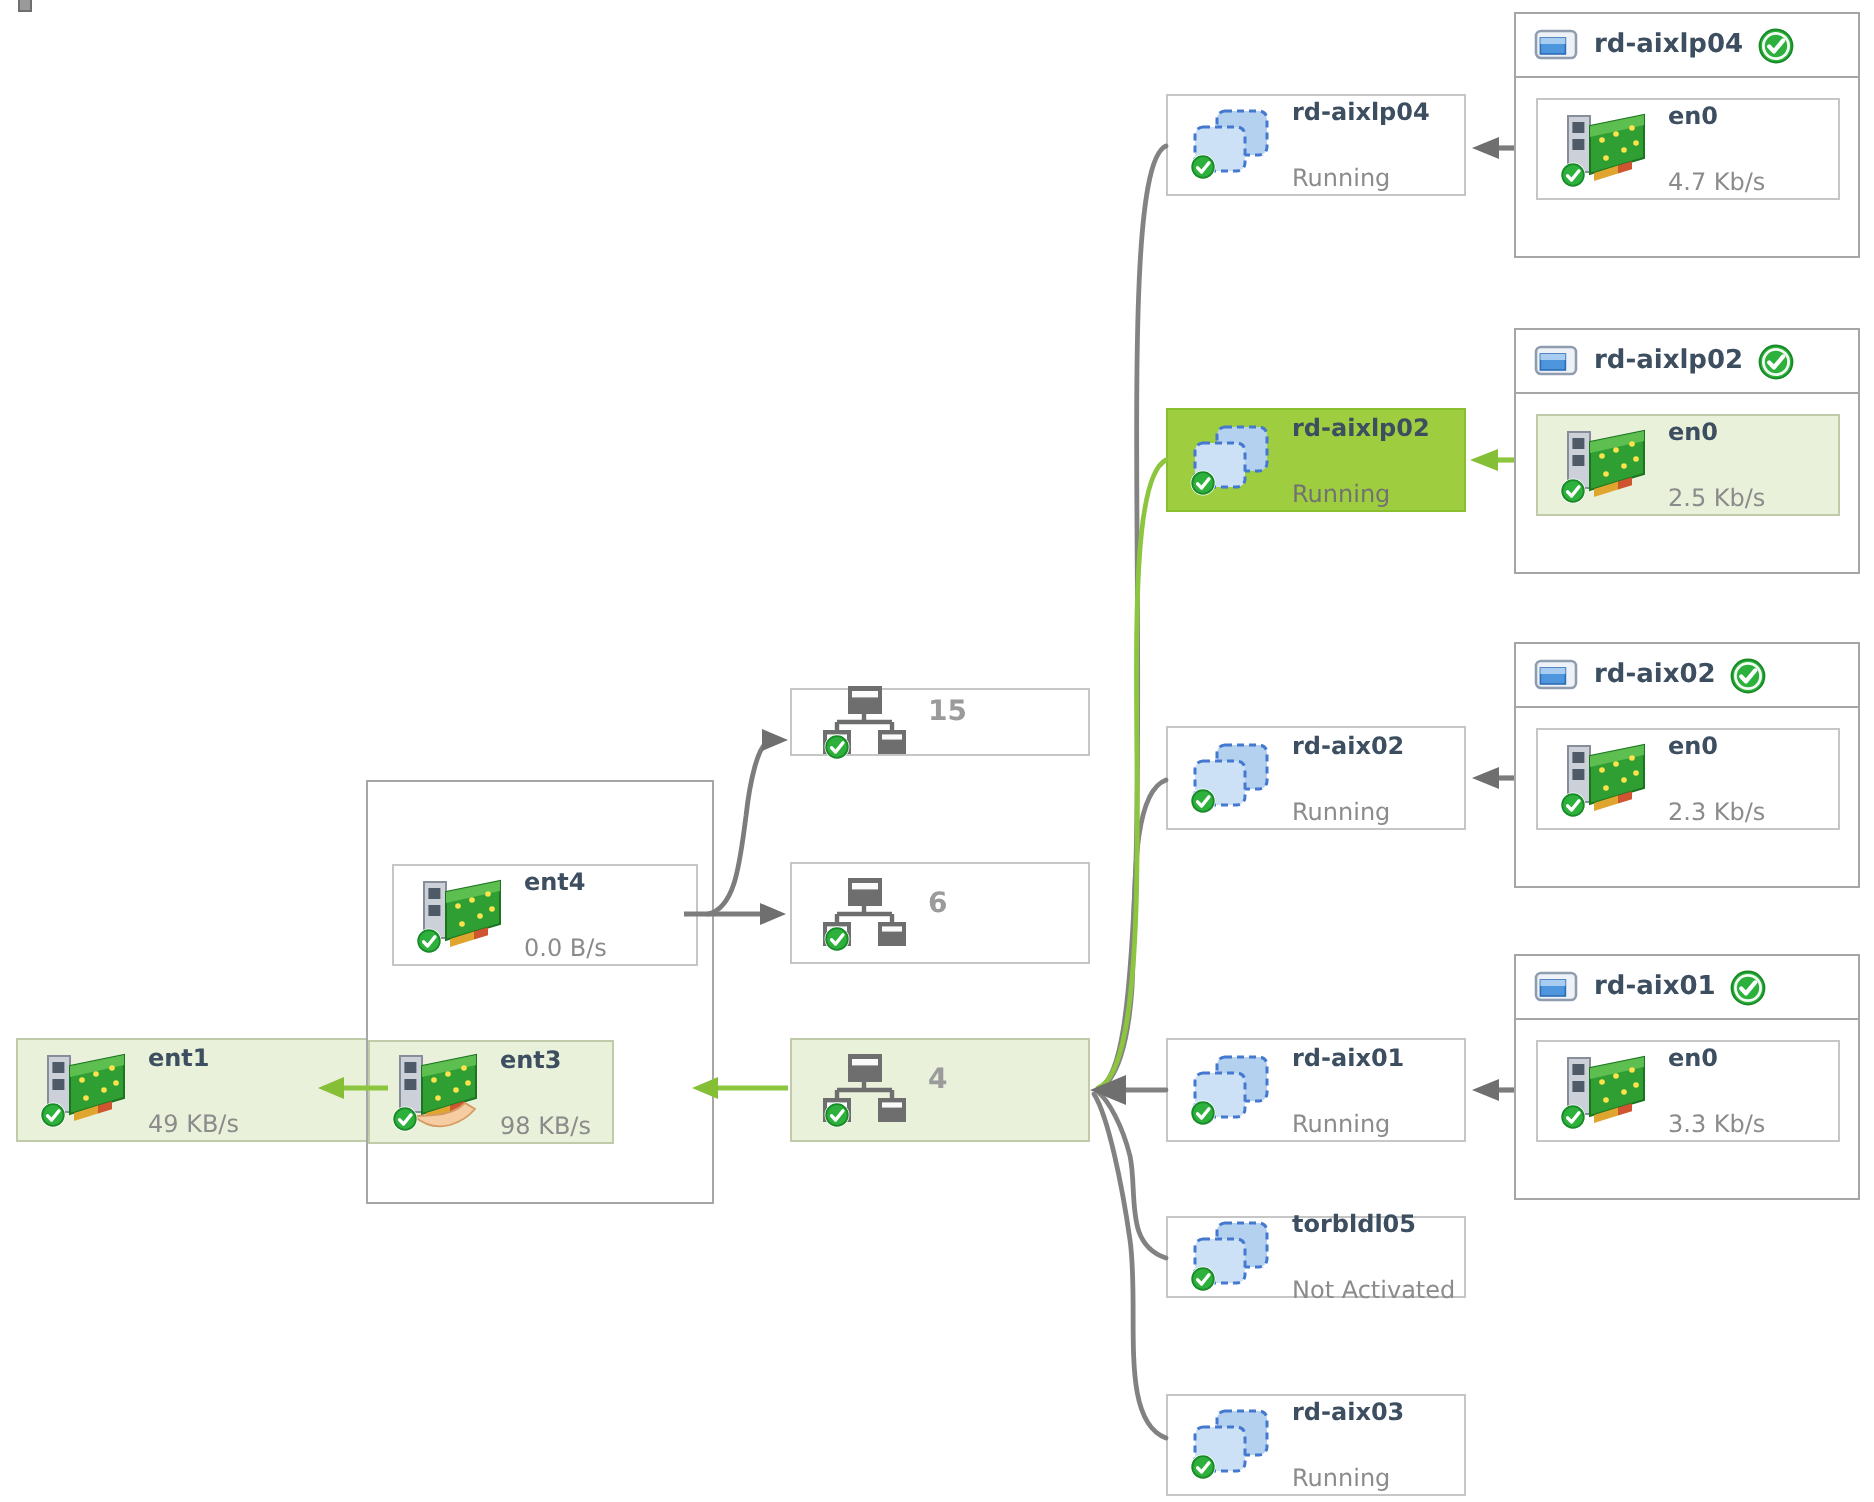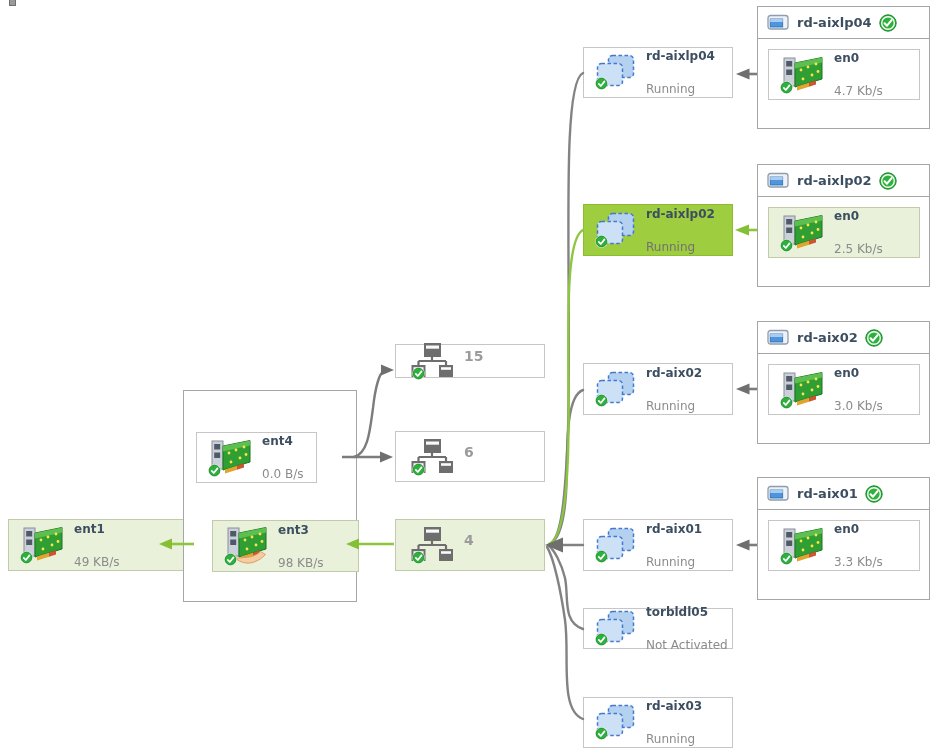--- a/index.html
+++ b/index.html
@@ -56,21 +56,21 @@
           </g>
         </svg>
       </span>
     <div class="txt">
       <div class="lbl">ent1</div>
       <div class="sub">49 KB/s</div>
     </div>
   </div>
 
   <div class="grp" style="left:183px;top:390px;width:174px;height:212px">
-    <div class="box" style="left:12px;top:41px;width:121px;height:51px">
+    <div class="box" style="left:12px;top:41px;width:153px;height:51px">
       <span class="ic">
           <svg width="46" height="40" viewBox="0 0 46 40">
             <rect x="5" y="3" width="11" height="28" fill="#ccd1d9" stroke="#878e99" stroke-width="1"></rect>
             <rect x="7.2" y="6" width="6" height="5.5" fill="#4f5a68"></rect>
             <rect x="7.2" y="14.5" width="6" height="5.5" fill="#4f5a68"></rect>
             <polygon points="16,8 43,2.5 43,24 16,32" fill="#2f9e33" stroke="#1b751f" stroke-width="1"></polygon>
             <polygon points="16,8 43,2.5 43,7.5 16,13.5" fill="#63c253" opacity="0.9"></polygon>
             <g fill="#ffe34d">
               <circle cx="22" cy="15" r="1.4"></circle>
               <circle cx="29" cy="12" r="1.4"></circle>
@@ -86,21 +86,21 @@
               <circle cx="6.5" cy="6.5" r="5.4" fill="#2eb13c" stroke="#188a28" stroke-width="0.9"></circle>
               <path d="M3.8 6.9 L5.8 9 L9.5 4.4" stroke="#fff" stroke-width="1.7" fill="none" stroke-linecap="round" stroke-linejoin="round"></path>
             </g>
           </svg>
         </span>
       <div class="txt">
         <div class="lbl">ent4</div>
         <div class="sub">0.0 B/s</div>
       </div>
     </div>
-    <div class="box hl" style="left:28px;top:129px;width:147px;height:52px">
+    <div class="box hl" style="left:0;top:129px;width:123px;height:52px">
       <span class="ic">
           <svg width="46" height="42" viewBox="0 0 46 42">
             <rect x="5" y="3" width="11" height="28" fill="#ccd1d9" stroke="#878e99" stroke-width="1"></rect>
             <rect x="7.2" y="6" width="6" height="5.5" fill="#4f5a68"></rect>
             <rect x="7.2" y="14.5" width="6" height="5.5" fill="#4f5a68"></rect>
             <polygon points="16,8 43,2.5 43,24 16,32" fill="#2f9e33" stroke="#1b751f" stroke-width="1"></polygon>
             <polygon points="16,8 43,2.5 43,7.5 16,13.5" fill="#63c253" opacity="0.9"></polygon>
             <g fill="#ffe34d">
               <circle cx="22" cy="15" r="1.4"></circle>
               <circle cx="29" cy="12" r="1.4"></circle>
@@ -425,21 +425,21 @@
             <polygon points="30,27.8 37,25.6 37,29.6 30,31.8" fill="#cf5430"></polygon>
             <g transform="translate(1,26)">
               <circle cx="6.5" cy="6.5" r="6.2" fill="#fff"></circle>
               <circle cx="6.5" cy="6.5" r="5.4" fill="#2eb13c" stroke="#188a28" stroke-width="0.9"></circle>
               <path d="M3.8 6.9 L5.8 9 L9.5 4.4" stroke="#fff" stroke-width="1.7" fill="none" stroke-linecap="round" stroke-linejoin="round"></path>
             </g>
           </svg>
         </span>
       <div class="txt">
         <div class="lbl">en0</div>
-        <div class="sub">3.0 Kb/s</div>
+        <div class="sub">2.3 Kb/s</div>
       </div>
     </div>
   </div>
 
   <div class="grp" style="left:757px;top:477px;width:173px;height:123px">
     <div class="grp-h" style="height:31px">
       <span class="hic">
           <svg width="22" height="17" viewBox="0 0 22 17">
             <rect x="1" y="1.5" width="20" height="13.5" rx="2.5" fill="#eef2f7" stroke="#8f9dae" stroke-width="1.3"></rect>
             <rect x="3.2" y="5" width="12.5" height="8" fill="#4d96dd" stroke="#2b6cb3" stroke-width="0.8"></rect>

